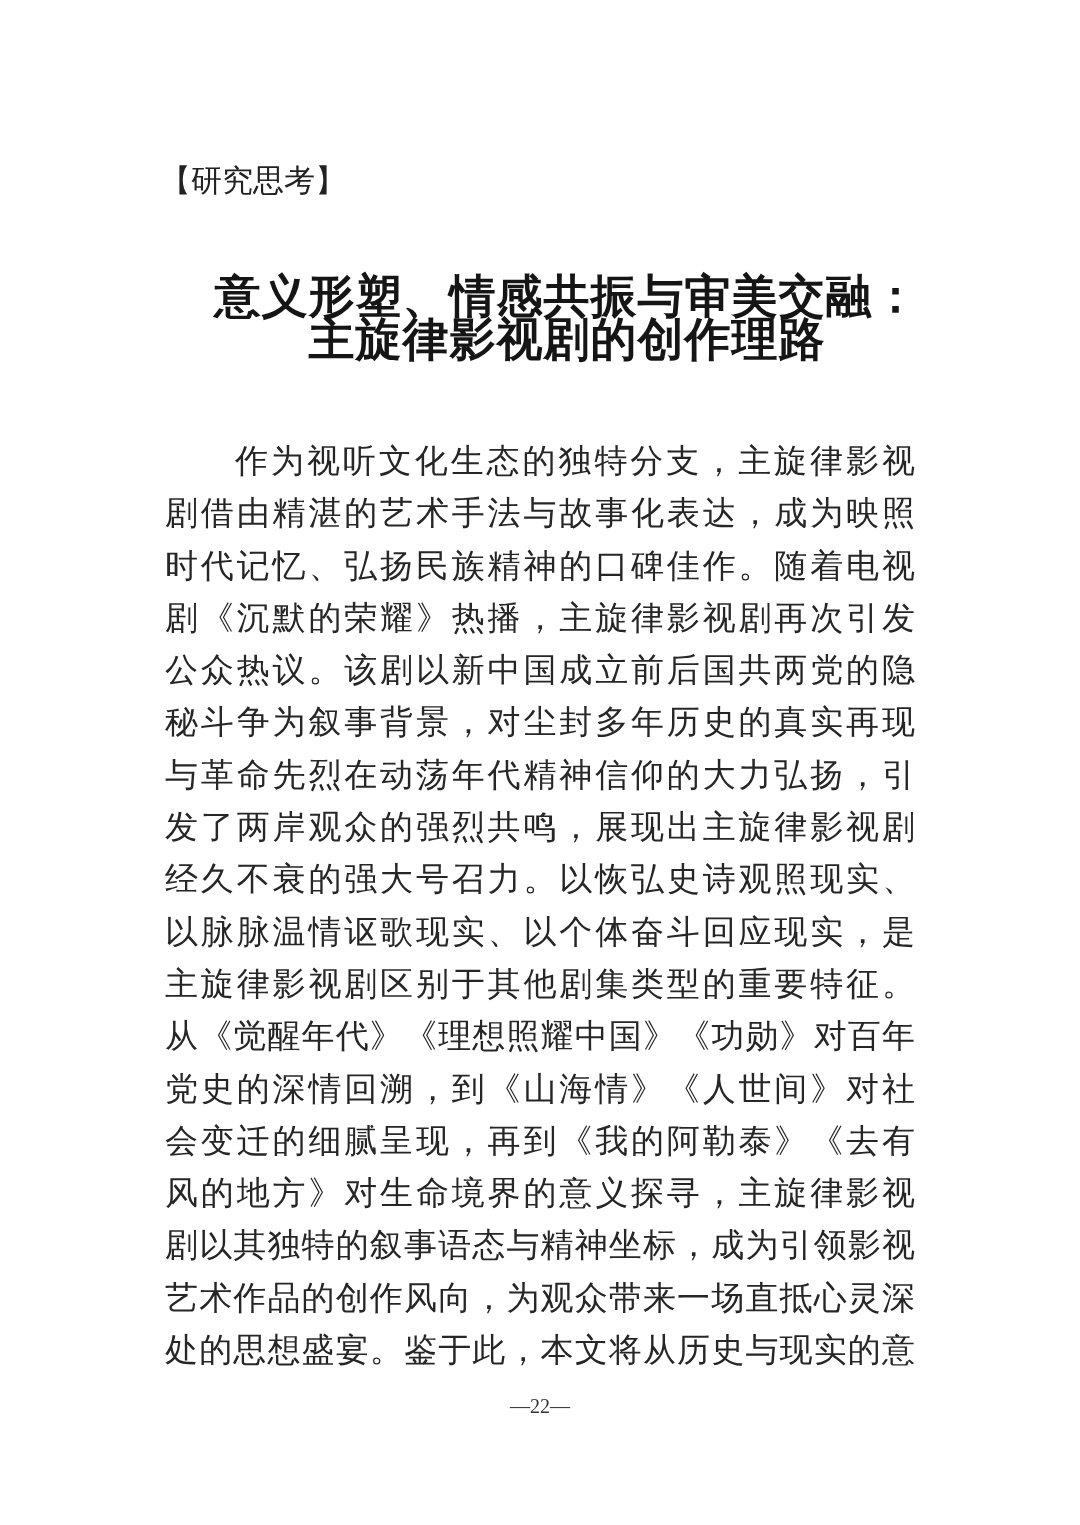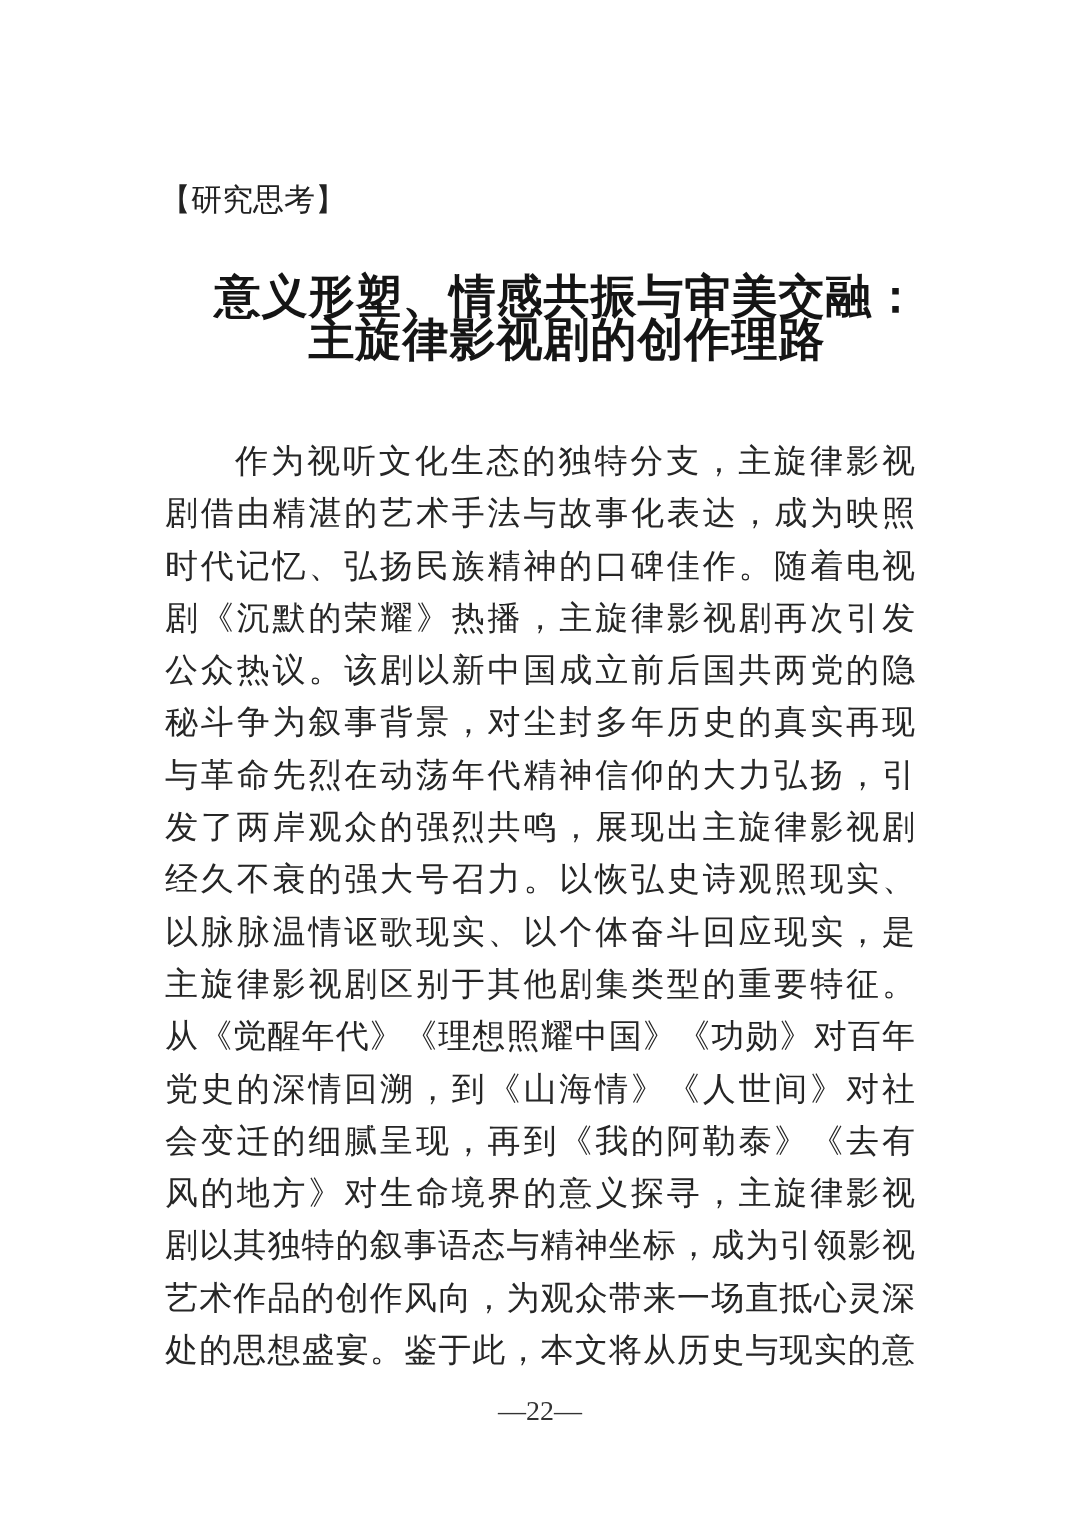--- a/index.html
+++ b/index.html
@@ -1,21 +1,20 @@
 <!DOCTYPE html>
 <html><head>
 <meta charset="utf-8">
 <style>
   html, body { margin: 0; padding: 0; background: #ffffff; }
   body { width: 1080px; height: 1525px; position: relative; overflow: hidden; color: #1f1f1f; }
   .section-tag {
     position: absolute; left: 160px; top: 160px;
     font-family: "DejaVu Sans", sans-serif; font-size: 31px; letter-spacing: 0px;
     color: #222;
-    margin-top: 19px;
   }
   .title {
     position: absolute; left: 0; width: 1080px; text-align: center;
     font-family: "DejaVu Serif", serif; font-weight: bold; font-size: 46px;
     color: #151515; letter-spacing: 1px; margin-left: 27px;
   }
   .title.l1 { top: 266px; }
   .title.l2 { top: 309px; }
   .body-text {
     position: absolute; left: 165px; top: 435px; width: 750px;
@@ -23,21 +22,21 @@
   .line {
     height: 52.3px; line-height: 52.3px;
     font-family: "DejaVu Sans", sans-serif; font-size: 33px;
     text-align: justify; text-align-last: justify; white-space: nowrap;
     color: #262626; letter-spacing: 0;
     display: flex; justify-content: space-between;
   }
   .line.indent { padding-left: 70px; }
   .page-number {
     position: absolute; left: 0; width: 1080px; top: 1395px; text-align: center;
-    font-family: "Liberation Serif", serif; font-size: 28px; color: #333;
+    font-family: "Liberation Serif", serif; font-size: 20px; color: #333;
   }
 </style>
 </head>
 <body>
 
 <div class="section-tag">【研究思考】</div>
 
 <div class="title l1">意义形塑、情感共振与审美交融：</div>
 <div class="title l2">主旋律影视剧的创作理路</div>
 

